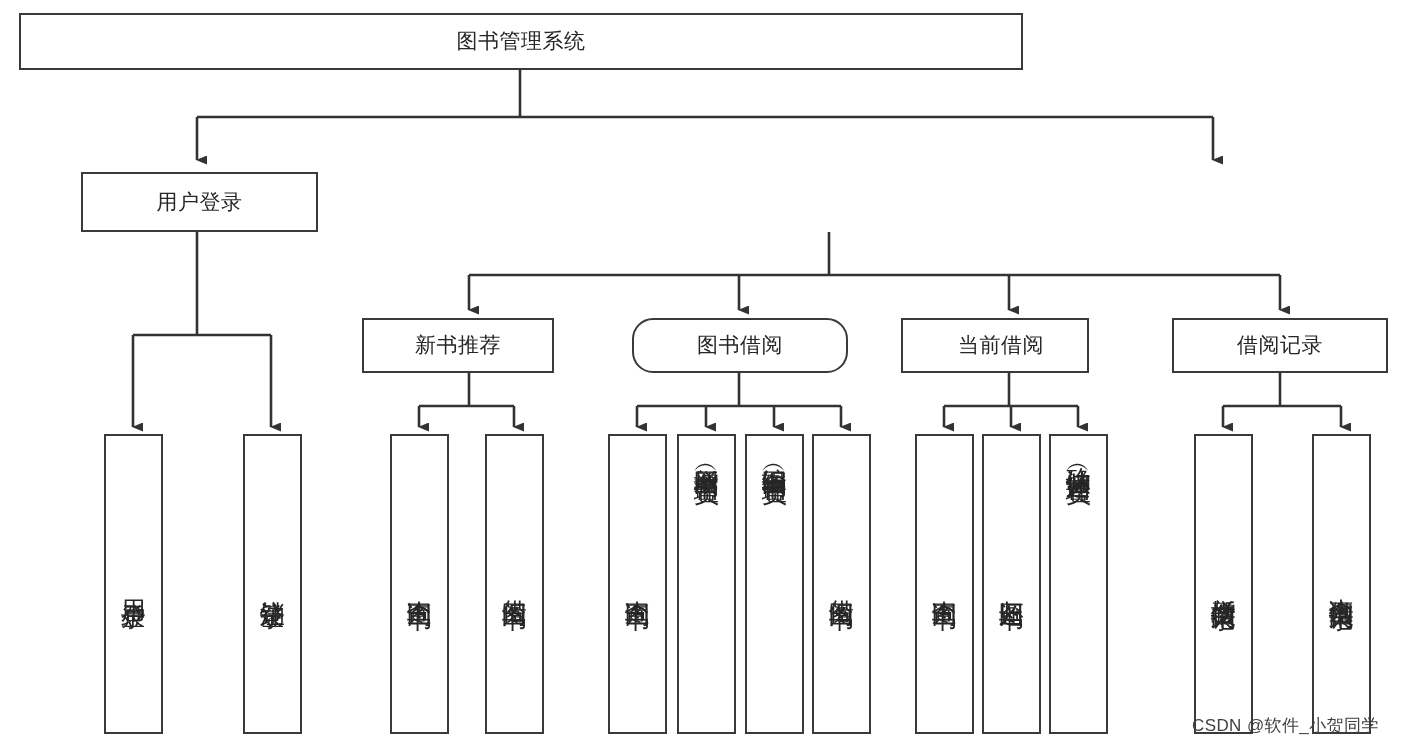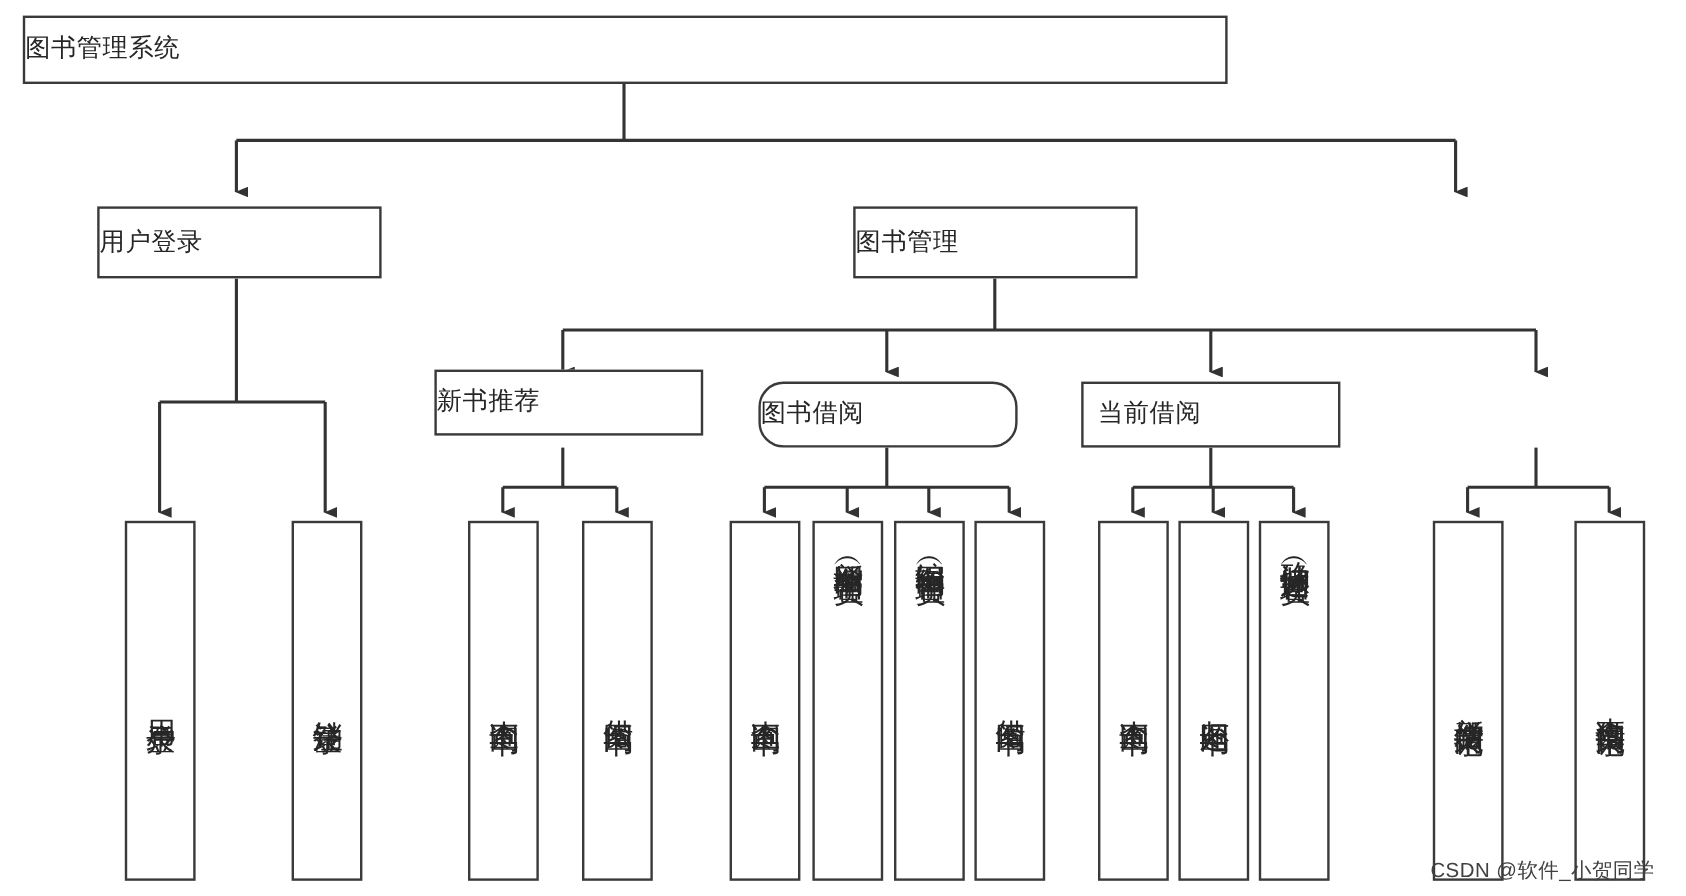--- a/index.html
+++ b/index.html
@@ -27,20 +27,21 @@
     height: 747px;
     pointer-events: none;
   }
   .node {
     position: absolute;
     box-sizing: border-box;
     background: #ffffff;
     border: 2.5px solid #3a3a3a;
     display: flex;
     align-items: center;
+    justify-content: center;
     text-align: center;
     color: #262626;
   }
   .node .node-label {
     display: block;
     line-height: 1.18;
     letter-spacing: 0.5px;
   }
   .node.horizontal .node-label {
     font-size: 21px;
@@ -132,32 +133,32 @@
     </g>
   </svg>
 
   <div class="node horizontal" style="left:19px; top:13px; width:1004px; height:57px;">
     <span class="node-label">图书管理系统</span>
   </div>
 
   <div class="node horizontal" style="left:81px; top:172px; width:237px; height:60px;">
     <span class="node-label">用户登录</span>
   </div>
-  <div class="node horizontal" style="left:711px; top:172px; width:237px; height:60px;">
-    <span class="node-label">图书管理</span>
-  </div>
-
-  <div class="node horizontal" style="left:362px; top:308px; width:224px; height:55px;">
+
+  <div class="node horizontal" style="left:362px; top:318px; width:192px; height:55px;">
     <span class="node-label">新书推荐</span>
   </div>
   <div class="node horizontal" style="left:632px; top:318px; width:216px; height:55px;border-radius:21px;">
     <span class="node-label">图书借阅</span>
   </div>
-  <div class="node horizontal" style="left:901px; top:318px; width:216px; height:55px;padding-left:12px;">
+  <div class="node horizontal" style="left:901px; top:318px; width:188px; height:55px;padding-left:12px;">
     <span class="node-label">当前借阅</span>
+  </div>
+  <div class="node horizontal" style="left:1172px; top:318px; width:216px; height:55px;">
+    <span class="node-label">借阅记录</span>
   </div>
 
   <div class="node vertical center-v" style="left:104px; top:434px; width:59px; height:300px;">
     <span class="node-label">用户登录</span>
   </div>
   <div class="node vertical center-v" style="left:243px; top:434px; width:59px; height:300px;">
     <span class="node-label">注销登录</span>
   </div>
 
   <div class="node vertical center-v" style="left:390px; top:434px; width:59px; height:300px;">

